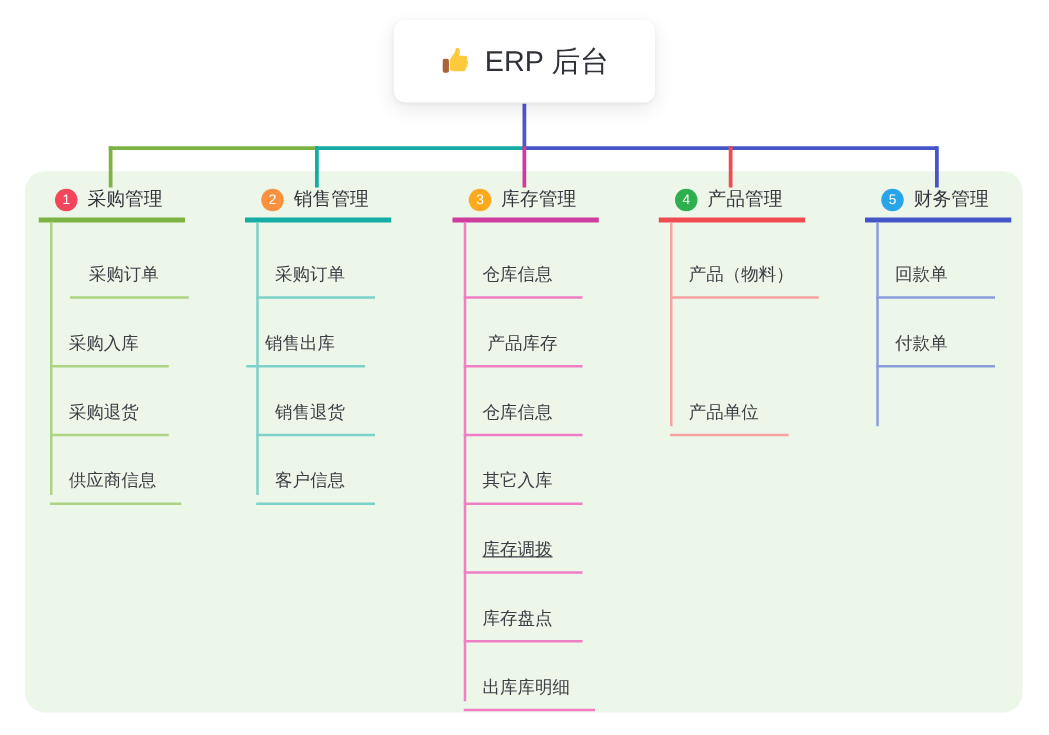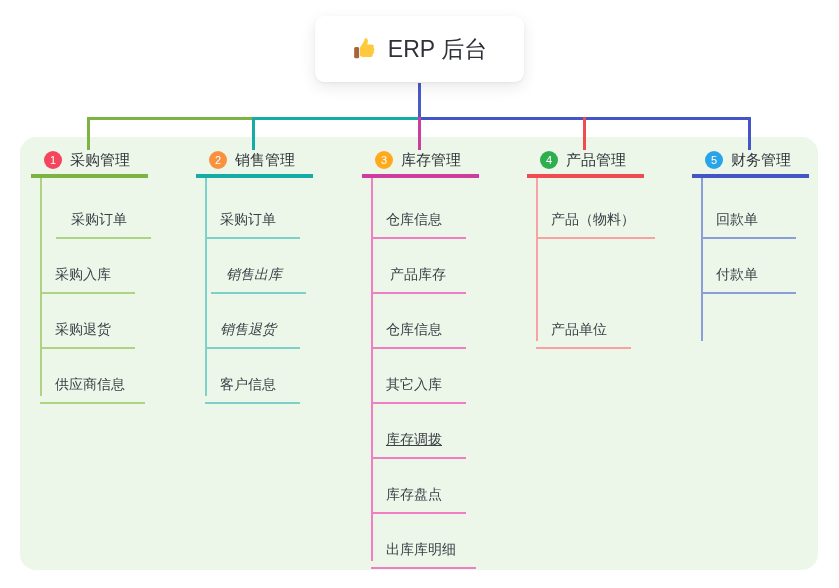--- a/index.html
+++ b/index.html
@@ -80,24 +80,24 @@
     </div>
     <div class="branch-head" style="left: 209px; top: 151px;">
       <span class="badge" style="background: rgb(249, 145, 62);">2</span>
       <span class="branch-label">销售管理</span>
     </div>
     <div class="line" style="left: 196px; top: 174px; width: 117px; height: 4px; background: rgb(20, 172, 164);"></div>
     <div class="line" style="left: 205px; top: 178px; width: 2px; height: 218px; background: rgb(124, 209, 200);"></div>
     <div class="child-node" style="left: 205px; top: 199px; border-bottom: 2px solid rgb(124, 209, 200);">
       <span>采购订单</span>
     </div>
-    <div class="child-node" style="left: 211px; top: 254px; border-bottom: 2px solid rgb(124, 209, 200); font-style: italic;">
+    <div class="child-node" style="left: 197px; top: 254px; border-bottom: 2px solid rgb(124, 209, 200);">
       <span>销售出库</span>
     </div>
-    <div class="child-node" style="left: 205px; top: 309px; border-bottom: 2px solid rgb(124, 209, 200); font-style: italic;">
+    <div class="child-node" style="left: 205px; top: 309px; border-bottom: 2px solid rgb(124, 209, 200);">
       <span>销售退货</span>
     </div>
     <div class="child-node" style="left: 205px; top: 364px; border-bottom: 2px solid rgb(124, 209, 200);">
       <span>客户信息</span>
     </div>
     <div class="branch-head" style="left: 375px; top: 151px;">
       <span class="badge" style="background: rgb(255, 170, 30);">3</span>
       <span class="branch-label">库存管理</span>
     </div>
     <div class="line" style="left: 362px; top: 174px; width: 117px; height: 4px; background: rgb(206, 61, 158);"></div>

